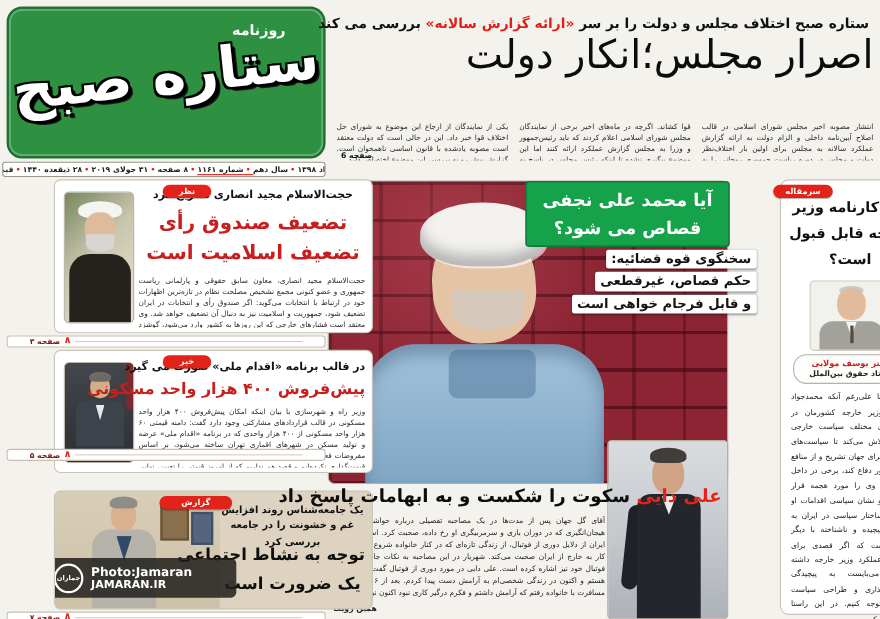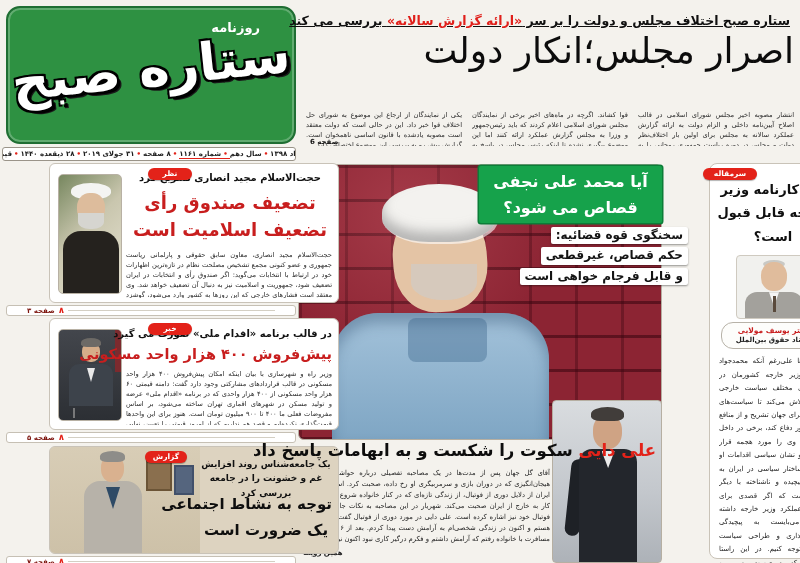--- a/index.html
+++ b/index.html
@@ -17,21 +17,21 @@
     text-shadow:-2px -2px 0 #000, 2px -2px 0 #000, -2px 2px 0 #000, 3px 3px 0 #000, 4px 4px 0 #1a1a1a; white-space:nowrap; }
 
   .date-strip { position:absolute; left:2px; top:147px; width:294px; height:14px; background:#fff;
     border:1px solid #9a9489; border-radius:3px; display:flex; align-items:center; justify-content:center;
     font-size:7px; font-weight:bold; color:#1d1d1d; white-space:nowrap; overflow:hidden; }
   .date-item + .date-item::before { content:"•"; color:#e32219; margin:0 2px; }
   .u-red { border-bottom:1.5px solid #e32219; }
 
   
   .kicker { position:absolute; left:330px; top:13px; width:460px; text-align:left;
-    font-size:12.5px; font-weight:bold; color:#101010; white-space:nowrap;text-decoration:underline; }
+    font-size:12.5px; font-weight:bold; color:#101010; white-space:nowrap; }
   .kicker .hl { color:#e01f1a; }
   .headline { position:absolute; left:300px; top:30px; width:494px; text-align:right;
     font-size:36px; font-weight:normal; color:#0c0c0c; letter-spacing:-1px; white-space:nowrap; }
   .lead { position:absolute; left:306px; top:110px; width:488px; height:36px; display:flex; gap:10px; }
   .lead .col { flex:1; font-size:6.7px; line-height:1.5; text-align:justify; color:#2a2a2a; overflow:hidden; }
   .lead-ref { position:absolute; left:310px; top:138px; font-size:7px; font-weight:bold; color:#111; }
 
   
   .badge { position:absolute; background:#e32219; color:#fff; font-size:7.5px; font-weight:bold;
     text-align:center; border-radius:7px; padding:1px 0; z-index:6; line-height:1.35; box-shadow:0 1px 1px rgba(0,0,0,.3);margin-top:12px; }
@@ -242,39 +242,46 @@
       <div class="torso"></div>
       <div class="shirt"></div>
       <div class="head"></div>
       <div class="hair"></div>
       <div class="mic"></div>
     </div>
     <div class="a1-kicker" style="top:9px;">در قالب برنامه «اقدام ملی» صورت می گیرد</div>
     <div class="red-title" style="left:78px; top:27px; width:204px; font-size:14.5px;">پیش‌فروش ۴۰۰ هزار واحد مسکونی</div>
     <div class="a-body" style="left:76px; top:50px; width:206px; height:56px;">وزیر راه و شهرسازی با بیان اینکه امکان پیش‌فروش ۴۰۰ هزار واحد مسکونی در قالب قراردادهای مشارکتی وجود دارد گفت: دامنه قیمتی ۶۰ هزار واحد مسکونی از ۴۰۰ هزار واحدی که در برنامه «اقدام ملی» عرضه و تولید مسکن در شهرهای اقماری تهران ساخته می‌شود، بر اساس مفروضات فعلی ما ۴۰۰ تا ۹۰۰ میلیون تومان است. هنوز برای این واحدها قیمت‌گذاری نکرده‌ایم و قصد هم نداریم که از امروز قیمتی را تعیین، نهایی و اعلام کنیم چراکه این اقدام عاقلانه، منطقی و شدنی نیست. گفتنی است که بر اساس گفته مقامات در حال حاضر حدود ۳ میلیون خانه خالی در کشور وجود دارد. هر چند ساخت خانه ارزان قیمت اقدام پسندیده...</div>
   </div>
-  <div class="pagebar" style="left:6px; top:432px; width:290px;">
+  <div class="pagebar" style="left:6px; top:408px; width:290px;">
     <span class="lbl">صفحه ۵</span>
     <span class="caret">∧</span>
     <span class="rule"></span>
   </div>
 
-  <div class="badge" style="left:145px; top:439px; width:42px;">گزارش</div>
+  <div class="badge" style="left:145px; top:439px; width:66px;">گزارش</div>
   <div class="card card3" style="left:6px; top:446px; width:290px; height:108px;">
     <div class="p-wall">
       <div class="frame1"></div>
       <div class="frame2"></div>
       <div class="suit"></div>
       <div class="shirt3"></div>
       <div class="head3"></div>
       <div class="hair3"></div>
     </div>
     <div class="a3-kicker">یک جامعه‌شناس روند افزایش غم و خشونت را در جامعه بررسی کرد</div>
     <div class="a3-title" style="left:150px; top:48px; width:132px;">توجه به نشاط اجتماعی</div>
     <div class="a3-title" style="left:150px; top:74px; width:132px;">یک ضرورت است</div>
+    <div class="watermark">
+      <div class="wm-logo">جماران</div>
+      <div>
+        <div class="wm-l1">Photo:Jamaran</div>
+        <div class="wm-l2">JAMARAN.IR</div>
+      </div>
+    </div>
   </div>
   <div class="pagebar" style="left:6px; top:556px; width:290px;">
     <span class="lbl">صفحه ۷</span>
     <span class="caret">∧</span>
     <span class="rule"></span>
   </div>
 
 </div>
 
 </body></html>

